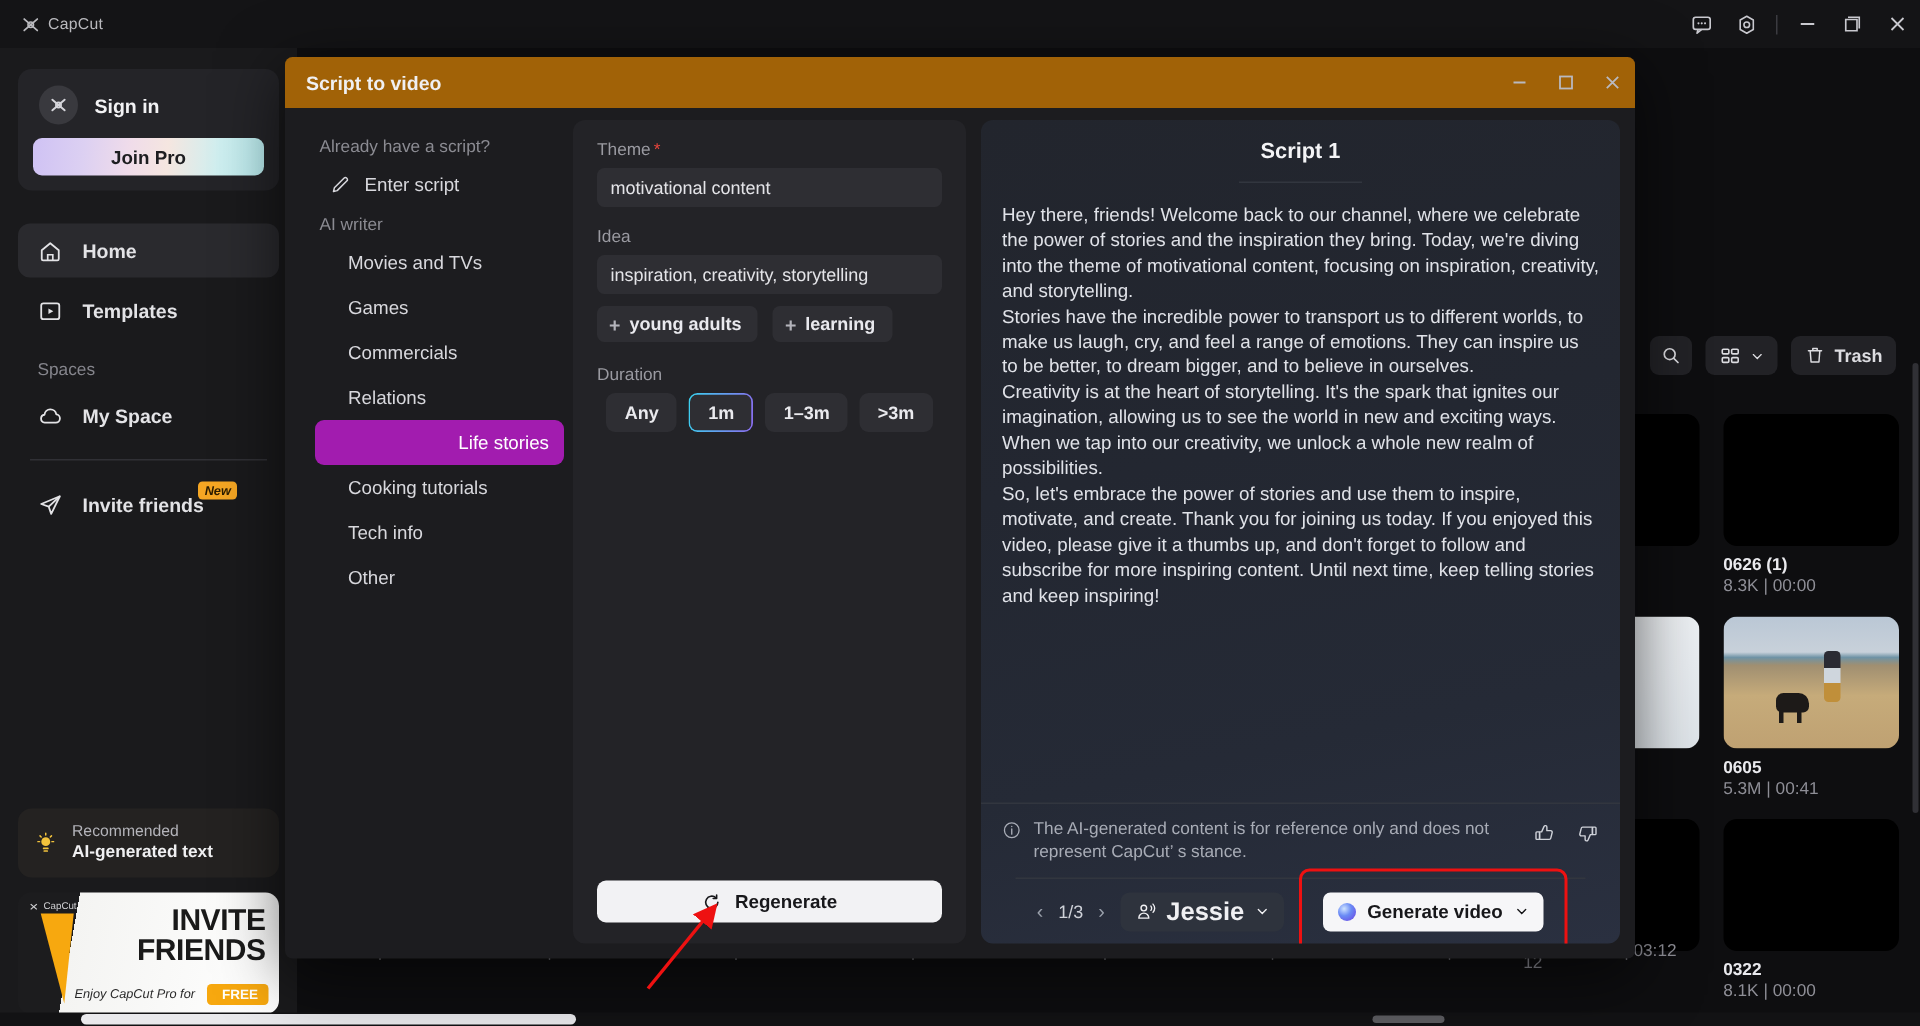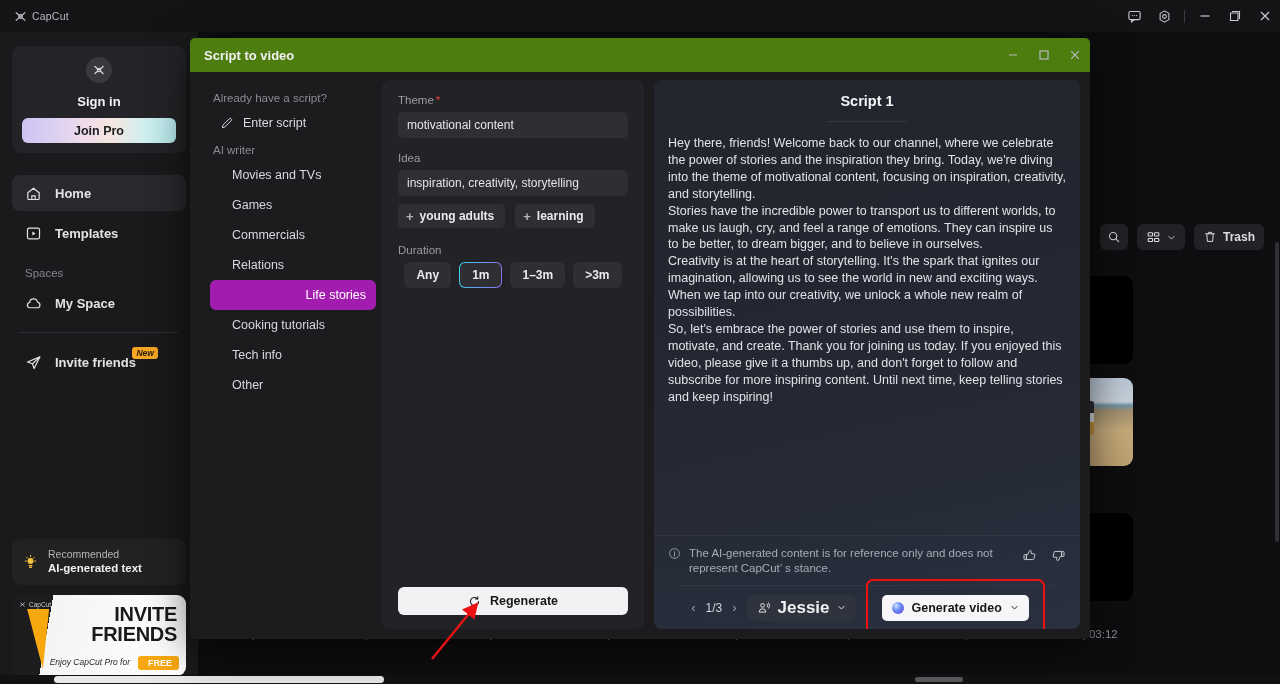--- a/index.html
+++ b/index.html
@@ -32,21 +32,21 @@
   
   .sidebar {
     position: absolute; top: 32px; left: 0; width: 198px; height: 652px;
     background: #1a1a1c;
     padding: 0 12px;
     z-index: 4;
   }
   .acct-box {
     margin-top: 14px; background: #242428; border-radius: 9px; padding: 9px 10px 10px;
   }
-  .signin { display: flex; align-items: center; gap: 11px; padding: 2px 4px 9px; flex-direction: column; }
+  .signin { display: flex; align-items: center; gap: 11px; padding: 2px 4px 9px; }
   .signin-av {
     width: 26px; height: 26px; border-radius: 50%; background: #39393e;
     display: flex; align-items: center; justify-content: center;
   }
   .signin-txt { font-size: 13px; font-weight: bold; color: #f2f2f4; }
   .joinpro {
     height: 25px; border-radius: 6px; display: flex; align-items: center; justify-content: center;
     font-size: 12.5px; font-weight: bold; color: #1d1d20;
     background: linear-gradient(95deg,#cfc2f4 0%,#dcd0f2 22%,#f0dcea 42%,#f5e6e0 58%,#cfeff0 80%,#b9ecef 100%);
   }
@@ -155,21 +155,21 @@
 
   
   .modal {
     position: absolute; left: 190px; top: 38px; width: 900px; height: 601px;
     background: #1c1c1f; border-radius: 5px; z-index: 20;
     box-shadow: 0 10px 44px rgba(0,0,0,.62);
     display: flex; flex-direction: column; overflow: hidden;
   }
   .modal-head {
     height: 34px; display: flex; align-items: center;
-    padding-left: 14px; background: #4d7c0f; flex: 0 0 34px;
+    padding-left: 14px; background: #a16207; flex: 0 0 34px;
   }
   .modal-title { font-size: 13px; font-weight: bold; color: #f0f0f2; }
   .modal-wins { margin-left: auto; display: flex; height: 34px; }
   .mwbtn { width: 31px; height: 34px; display: flex; align-items: center; justify-content: center; color: #b9b9c0; }
 
   .modal-body { flex: 1; display: flex; padding: 8px 10px 10px; gap: 0; min-height: 0; }
 
   
   .mnav { width: 182px; flex: 0 0 182px; padding: 6px 6px 0 10px; }
   .mnav-h { font-size: 11.5px; color: #8b8b92; margin: 6px 0 4px 3px; }
@@ -437,20 +437,25 @@
           <div class="thumb"></div>
         </div>
       <div class="card" style="visibility:hidden">
           <div class="thumb"></div>
         </div>
       <div class="card" style="visibility:hidden">
           <div class="thumb"></div>
         </div>
       <div class="card">
         <div class="thumb"></div>
+      </div>
+      <div class="card">
+        <div class="thumb"></div>
+        <div class="c-name">0626 (1)</div>
+        <div class="c-meta">8.3K | 00:00</div>
       </div>
 
       <div class="card" style="visibility:hidden">
           <div class="thumb"></div>
         </div>
       <div class="card" style="visibility:hidden">
           <div class="thumb"></div>
         </div>
       <div class="card" style="visibility:hidden">
           <div class="thumb"></div>

